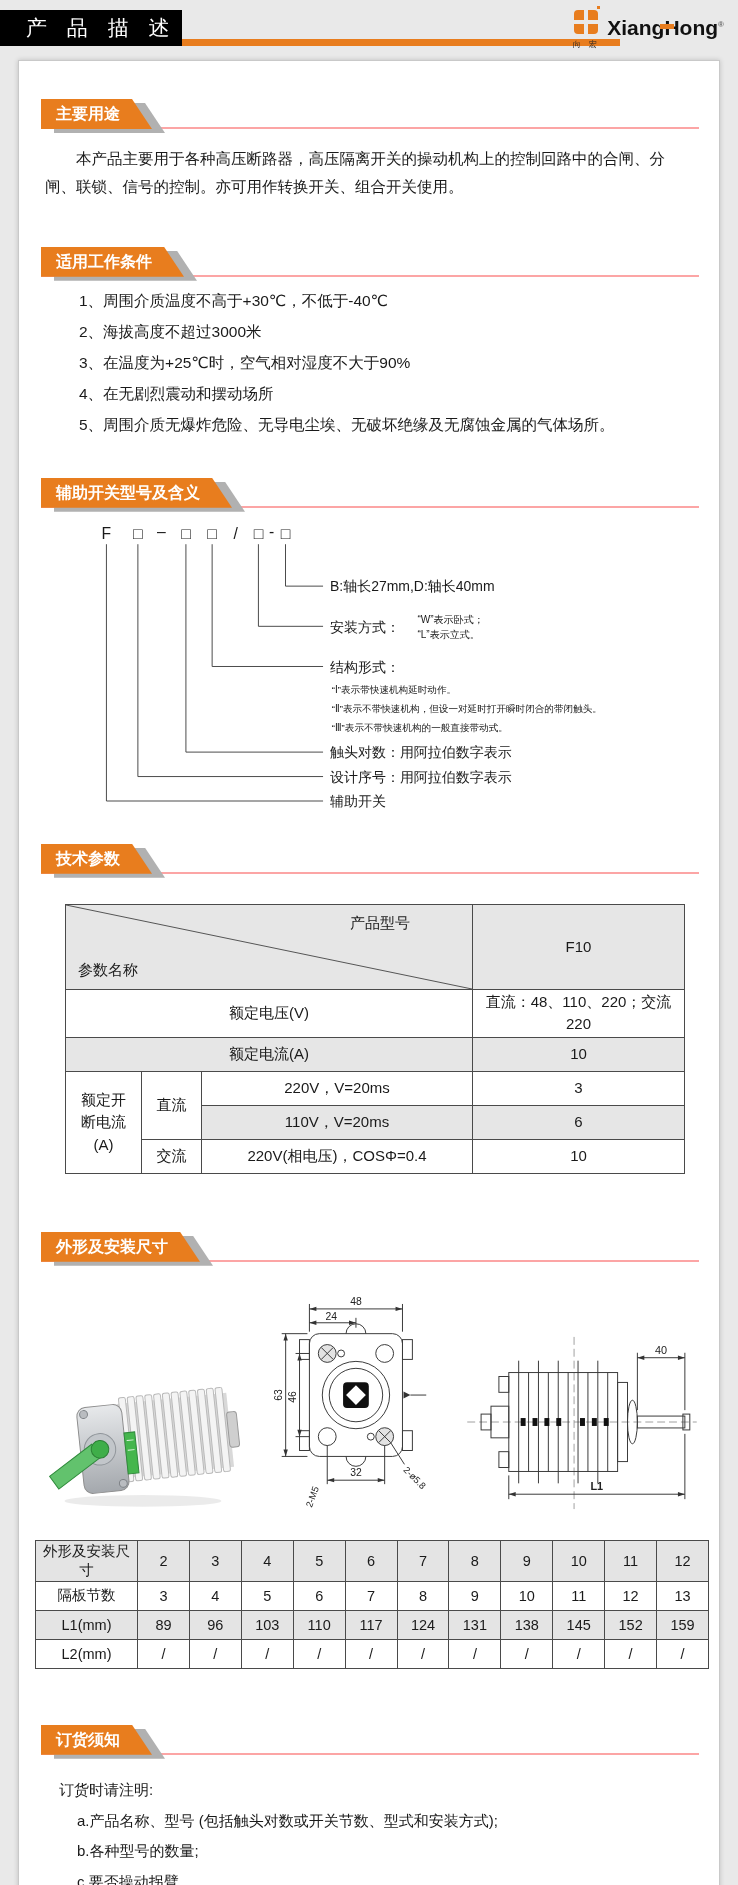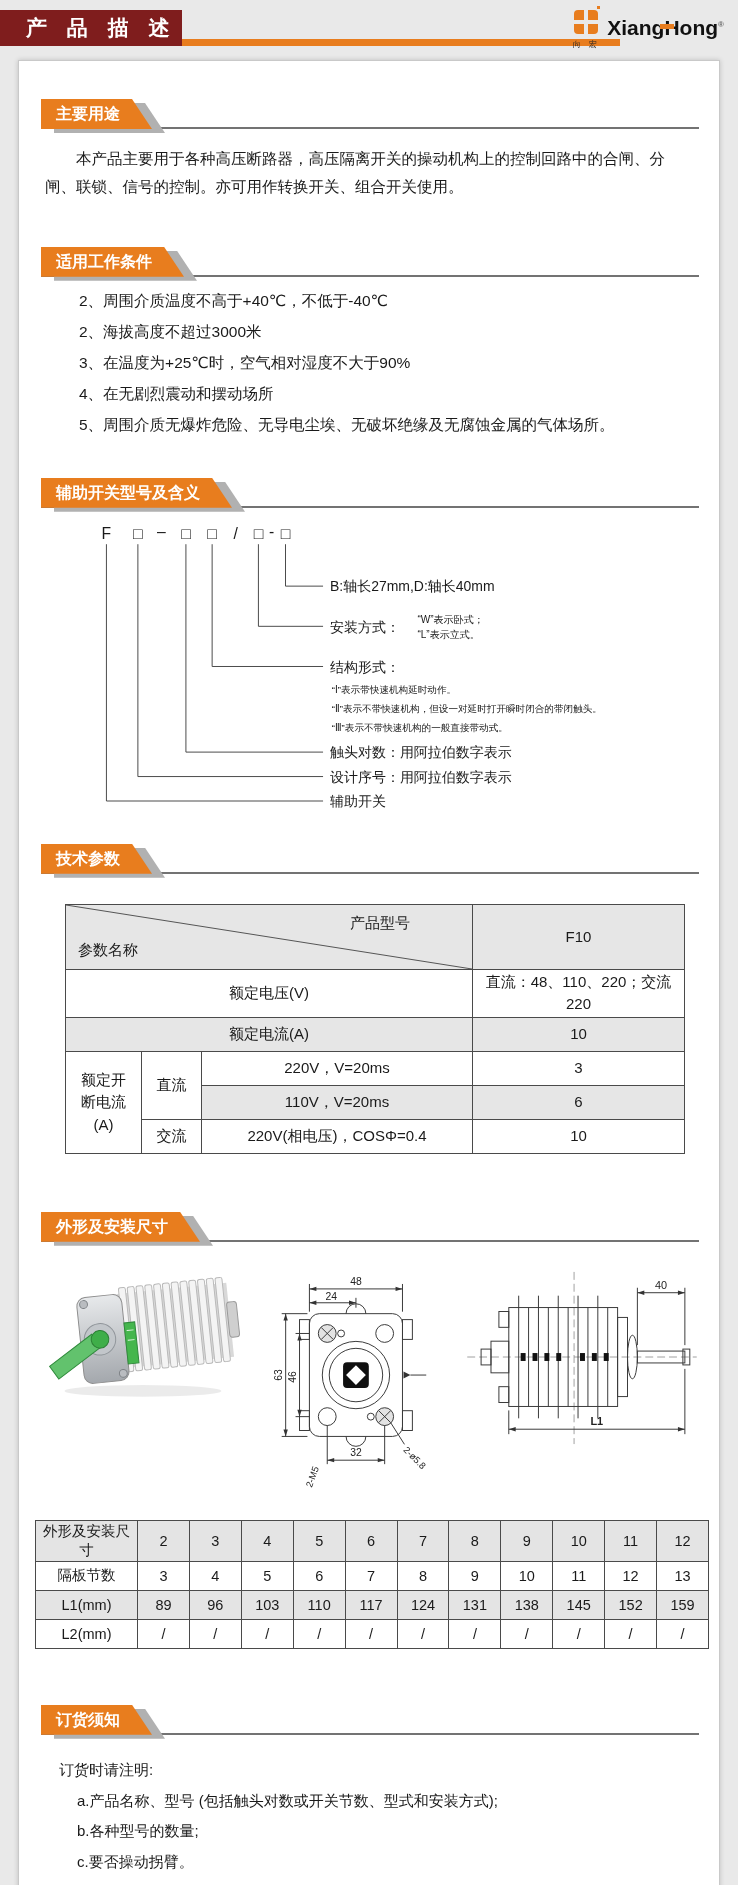--- a/index.html
+++ b/index.html
@@ -1,37 +1,37 @@
 <!DOCTYPE html>
 <html><head>
 <meta charset="utf-8">
 <style>
   html,body{margin:0;padding:0;background:#e9e9e9;}
   body{width:738px;font-family:"Liberation Sans","DejaVu Sans",sans-serif;color:#1a1a1a;}
   .page{position:relative;width:738px;height:1885px;overflow:hidden;}
 
   
   .top-header{position:relative;height:58px;}
-  .title-block{position:absolute;left:0;top:10px;width:182px;height:36px;background:#7f1d1d;
-    color:#fff;font-size:21px;font-weight:bold;letter-spacing:7px;line-height:36px;
+  .title-block{position:absolute;left:0;top:10px;width:182px;height:36px;background:#000000;
+    color:#fff;font-size:21px;font-weight:normal;letter-spacing:7px;line-height:36px;
     padding-left:26px;box-sizing:border-box;}
   .title-bar{position:absolute;left:182px;top:39px;width:438px;height:7px;background:#e87d1e;}
   .logo{position:absolute;right:14px;top:6px;display:flex;align-items:flex-start;gap:6px;}
   .logo-icon-wrap{display:flex;flex-direction:column;align-items:center;}
   .logo-cn{font-size:8px;color:#222;letter-spacing:3px;margin-top:1px;}
   .wordmark{position:relative;font-size:21px;font-weight:bold;color:#111;margin-top:10px;}
   .wordmark::after{content:"";position:absolute;left:53px;top:8px;width:14px;height:5px;background:#e87d1e;}
   .reg{font-size:8px;color:#666;vertical-align:super;}
 
   
   .card{position:absolute;left:18px;top:60px;width:702px;box-sizing:border-box;background:#fff;
     border:1px solid #c9c9c9;box-shadow:0 0 5px rgba(0,0,0,.18);padding-bottom:38px;}
 
   
-  .sec{position:relative;height:30px;border-bottom:2px solid #737373;margin:0 20px 0 22px;}
+  .sec{position:relative;height:30px;border-bottom:2px solid #fca5a5;margin:0 20px 0 22px;}
   .badge-wrap{position:absolute;left:0;bottom:-2px;display:inline-block;}
   .badge-sh{position:absolute;left:13px;top:4px;width:100%;height:100%;background:#b1b1b1;
     clip-path:polygon(0 0,calc(100% - 20px) 0,100% 100%,0 100%);}
   .badge{position:relative;display:block;background:#e87d1e;color:#fff;font-weight:bold;
     font-size:16px;height:30px;line-height:30px;padding:0 32px 0 15px;white-space:nowrap;
     clip-path:polygon(0 0,calc(100% - 20px) 0,100% 100%,0 100%);}
 
   .para{margin:16px 26px 0 26px;font-size:15.5px;line-height:1.8;text-indent:2em;}
   .cond{margin:14px 20px 0 60px;font-size:15.5px;}
   .cond div{margin:10px 0;}
@@ -39,27 +39,27 @@
   .m-top1{margin-top:36px;} .m-top2{margin-top:44px;} .m-top3{margin-top:40px;}
   .m-top4{margin-top:34px;} .m-top5{margin-top:56px;} .m-top6{margin-top:54px;}
 
   .model-svg{display:block;margin:10px 0 0 42px;}
 
   
   table.tech{border-collapse:collapse;table-layout:fixed;width:620px;margin:30px 0 0 46px;}
   .tech td{border:1px solid #4a4a4a;text-align:center;font-size:15px;height:31px;
     padding:1px 12px;background:#fff;line-height:1.5;}
   .tech tr.g td{background:#e6e6e6;}
-  .tech td.diag{position:relative;height:56px;padding:4px;}
+  .tech td.diag{position:relative;height:56px;padding:14px;}
   .diag-line{position:absolute;left:0;top:0;width:100%;height:100%;}
   .c-top{position:absolute;right:62px;top:7px;}
   .c-left{position:absolute;left:12px;bottom:7px;}
 
   
-  .figs{display:flex;align-items:flex-start;justify-content:space-between;margin:24px 14px 0 18px;}
+  .figs{display:flex;align-items:flex-end;justify-content:space-between;margin:24px 14px 0 18px;}
 
   
   table.dims{border-collapse:collapse;table-layout:fixed;width:674px;margin:26px 0 0 16px;}
   .dims td{border:1px solid #4a4a4a;text-align:center;font-size:14.5px;height:26px;background:#fff;}
   .dims tr.g td{background:#e4e4e4;}
   .dims td.lab{font-size:14.5px;}
 
   
   .order{margin:20px 20px 0 40px;font-size:15px;line-height:2.05;}
   .order .it{margin-left:18px;}
@@ -96,21 +96,21 @@
     </div>
     <div class="para">本产品主要用于各种高压断路器，高压隔离开关的操动机构上的控制回路中的合闸、分闸、联锁、信号的控制。亦可用作转换开关、组合开关使用。</div>
 
     <div class="sec m-top2">
       <span class="badge-wrap">
         <i class="badge-sh"></i>
         <b class="badge">适用工作条件</b>
       </span>
     </div>
     <div class="cond">
-      <div>2、周围介质温度不高于+40℃，不低于-40℃</div>
+      <div>1、周围介质温度不高于+30℃，不低于-40℃</div>
       <div>2、海拔高度不超过3000米</div>
       <div>3、在温度为+25℃时，空气相对湿度不大于90%</div>
       <div>4、在无剧烈震动和摆动场所</div>
       <div>5、周围介质无爆炸危险、无导电尘埃、无破坏绝缘及无腐蚀金属的气体场所。</div>
     </div>
 
     <div class="sec m-top3">
       <span class="badge-wrap">
         <i class="badge-sh"></i>
         <b class="badge">辅助开关型号及含义</b>

